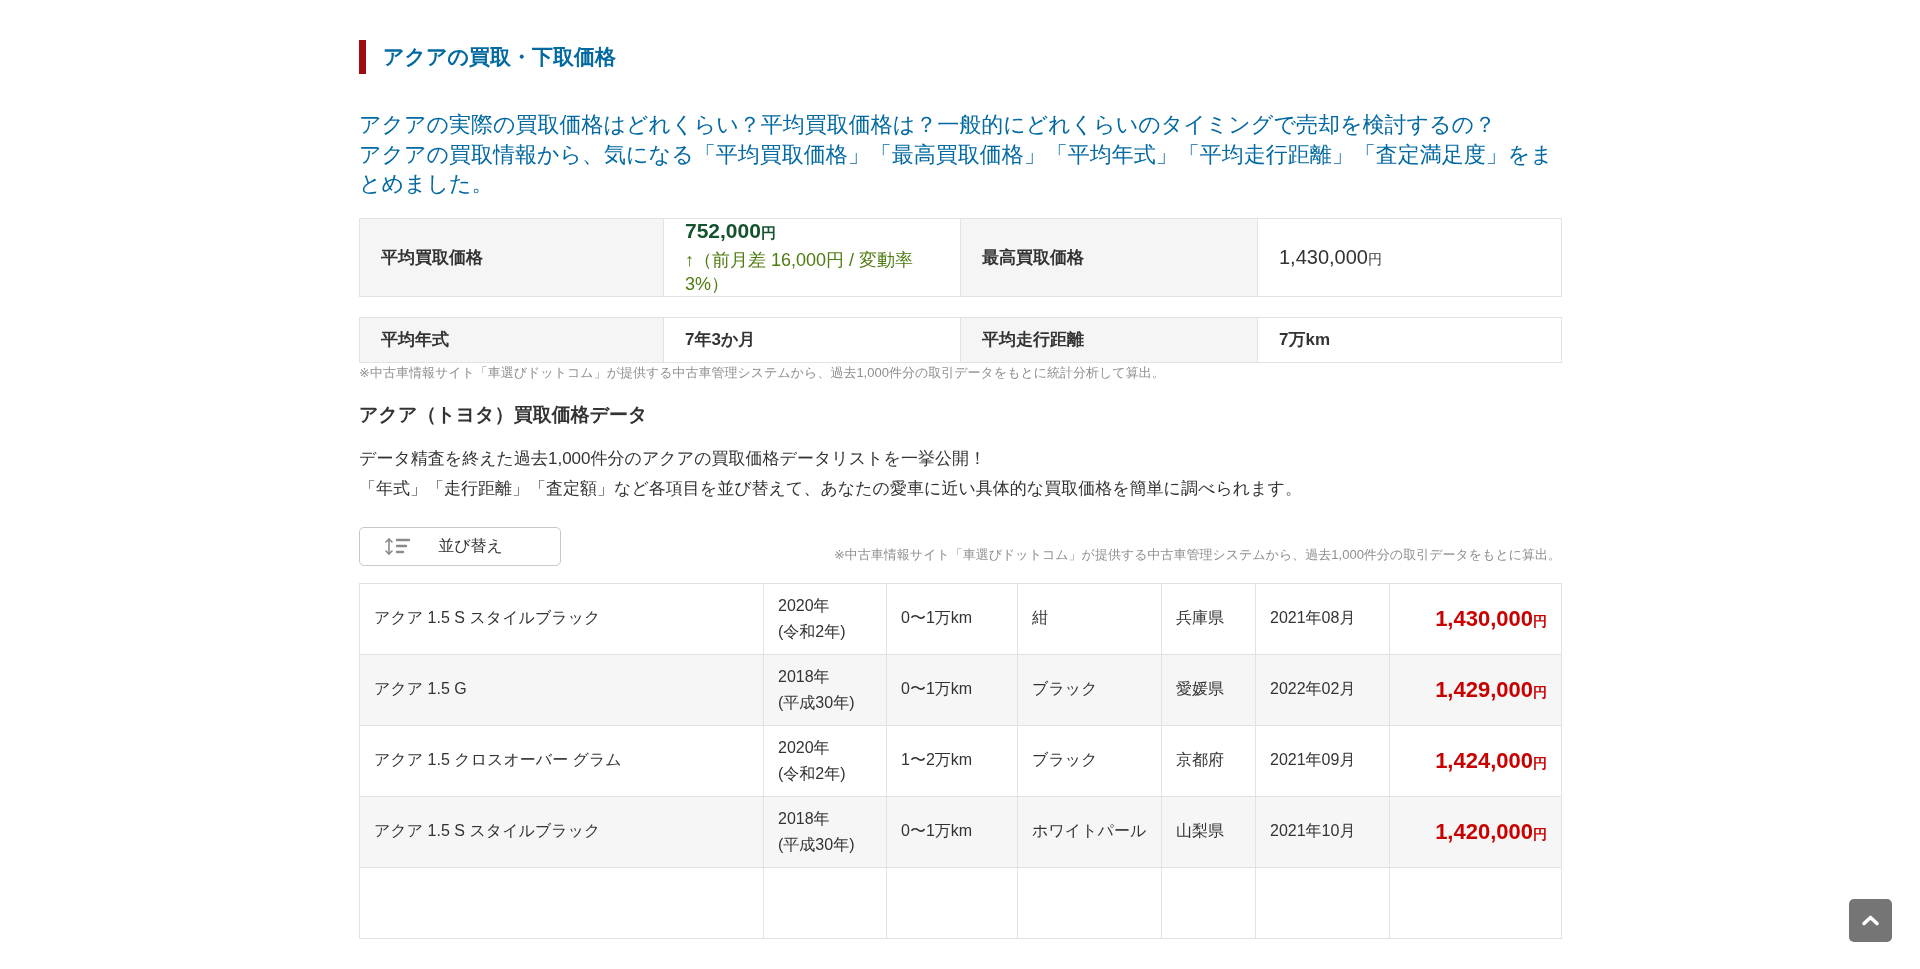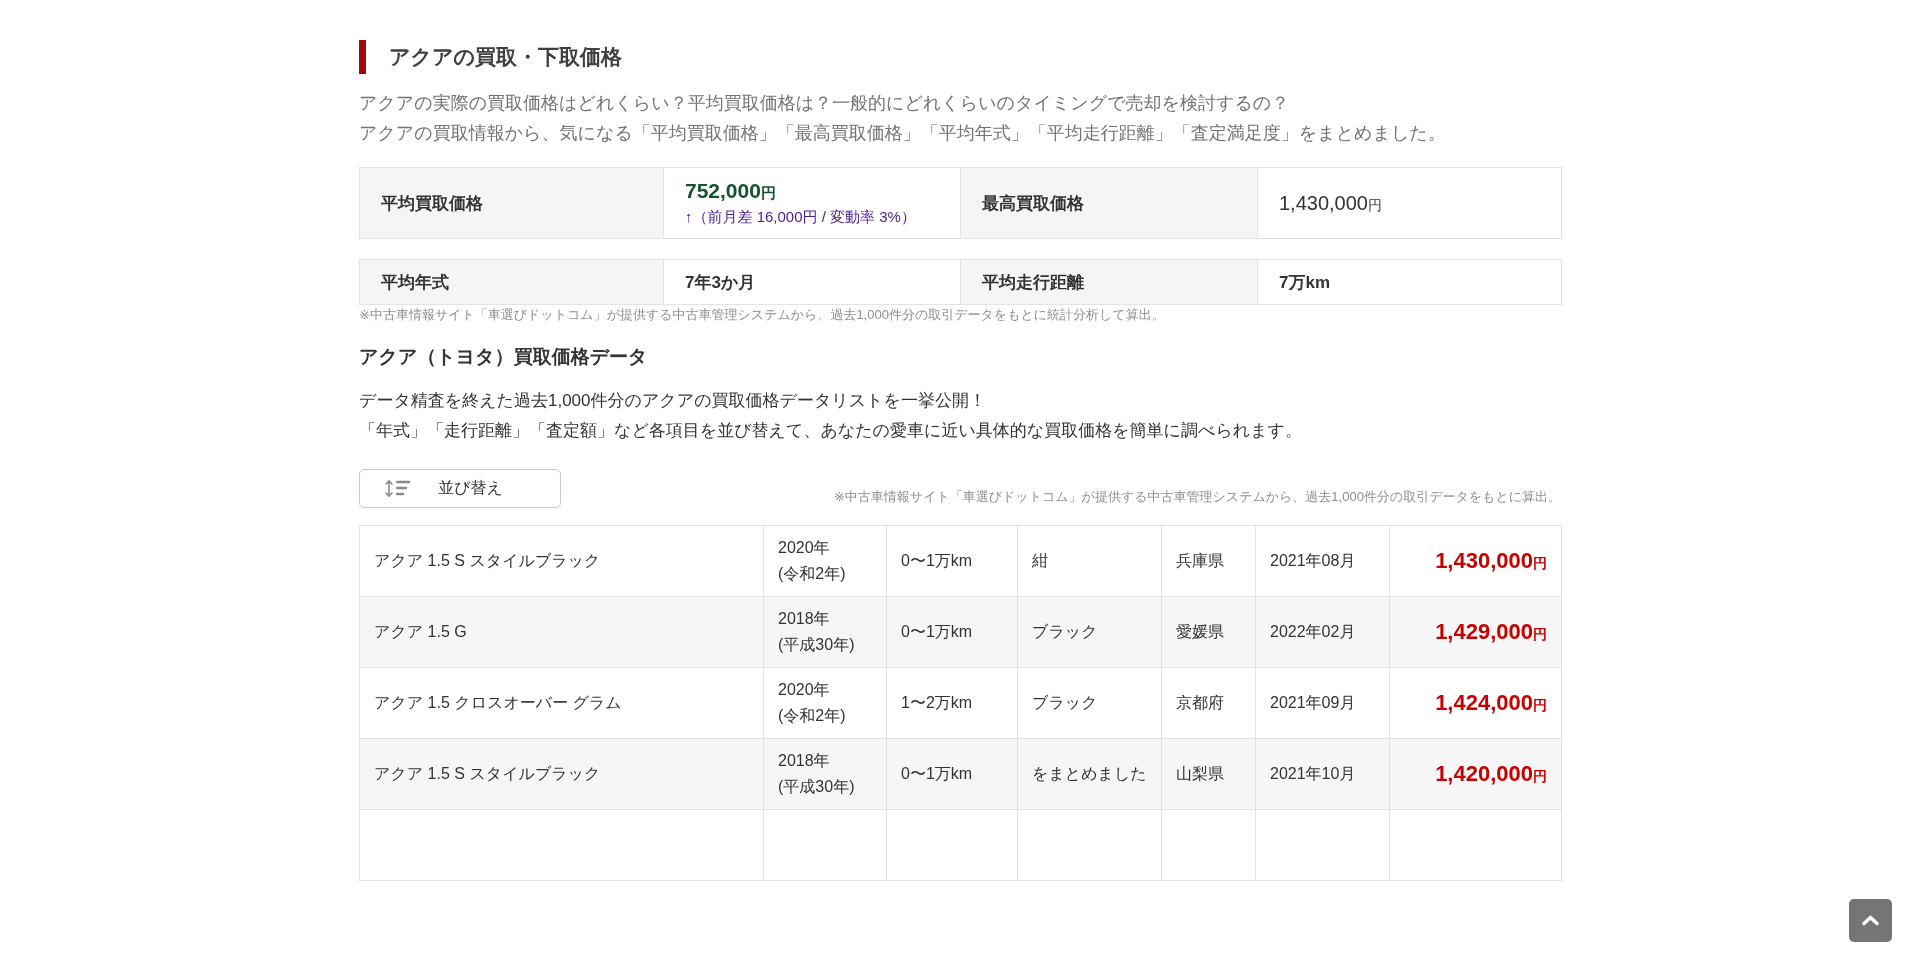--- a/index.html
+++ b/index.html
@@ -8,44 +8,44 @@
     width:1920px; height:969px; overflow:hidden; position:relative;
     font-family:"Liberation Sans","DejaVu Sans",sans-serif;
     color:#333;
   }
   .content { margin-left:359px; width:1202px; }
 
   
   .sec-heading {
     margin-top:40px;
     border-left:7px solid #9e0b10;
-    padding-left:23px;
-    font-size:21px; font-weight:bold; line-height:34px; color:#404040;
-  }
-
-  
-  .intro { margin-top:15px; font-size:18px; line-height:29.5px; color:#737373; }
+    padding-left:17px;
+    font-size:21px; font-weight:bold; line-height:34px; color:#0369a1;
+  }
+
+  
+  .intro { margin-top:36px; font-size:22px; line-height:29.5px; color:#0369a1; }
 
   
   table.info { border-collapse:collapse; table-layout:fixed; width:1202px; }
   table.info td { border:1px solid #e3e3e3; vertical-align:middle; }
   table.info td.lbl {
     background:#f5f5f5; font-weight:bold; font-size:17px;
     padding-left:21px;
   }
   table.info td.val { background:#fff; padding-left:21px; }
   .t1 { margin-top:19px; }
   .t1 td { height:71px; }
   .t2 { margin-top:20px; }
   .t2 tr.r1 td { height:45px; }
   .t2 tr.r2 td { height:56px; }
 
   .price-red { color:#14532d; font-weight:bold; font-size:21px; }
   .price-red .unit { font-size:15px; }
-  .price-note { color:#4c1d95; font-size:15px; margin-top:5px; }
+  .price-note { color:#4d7c0f; font-size:18px; margin-top:5px; }
   .price-plain { font-size:20px; color:#333; }
   .price-plain .unit { font-size:14px; }
   .val-bold { font-weight:bold; font-size:17px; }
 
   .satisfaction { display:flex; align-items:center; }
   .sat-score { font-weight:bold; font-size:19px; margin-right:14px; }
   .stars { letter-spacing:3px; font-size:25px; line-height:1; margin-right:10px; }
   .star.full { color:#f6c94e; }
   .star.empty { color:#e3e3e3; }
   .review-link { color:#2a9bd5; font-size:16px; text-decoration:none; }
@@ -207,21 +207,21 @@
       <td>1〜2万km</td>
       <td>ブラック</td>
       <td>京都府</td>
       <td>2021年09月</td>
       <td class="c-price"><span class="cell-price"><span>1,424,000</span><span class="unit">円</span></span></td>
     </tr>
     <tr class="alt">
       <td class="c-name">アクア 1.5 S スタイルブラック</td>
       <td class="c-year"><span>2018年</span><br><span>(平成30年)</span></td>
       <td>0〜1万km</td>
-      <td>をまとめました</td>
+      <td>ホワイトパール</td>
       <td>山梨県</td>
       <td>2021年10月</td>
       <td class="c-price"><span class="cell-price"><span>1,420,000</span><span class="unit">円</span></span></td>
     </tr>
     <tr>
       <td class="c-name"></td>
       <td class="c-year"><br><span></span></td>
       <td></td>
       <td></td>
       <td></td>

